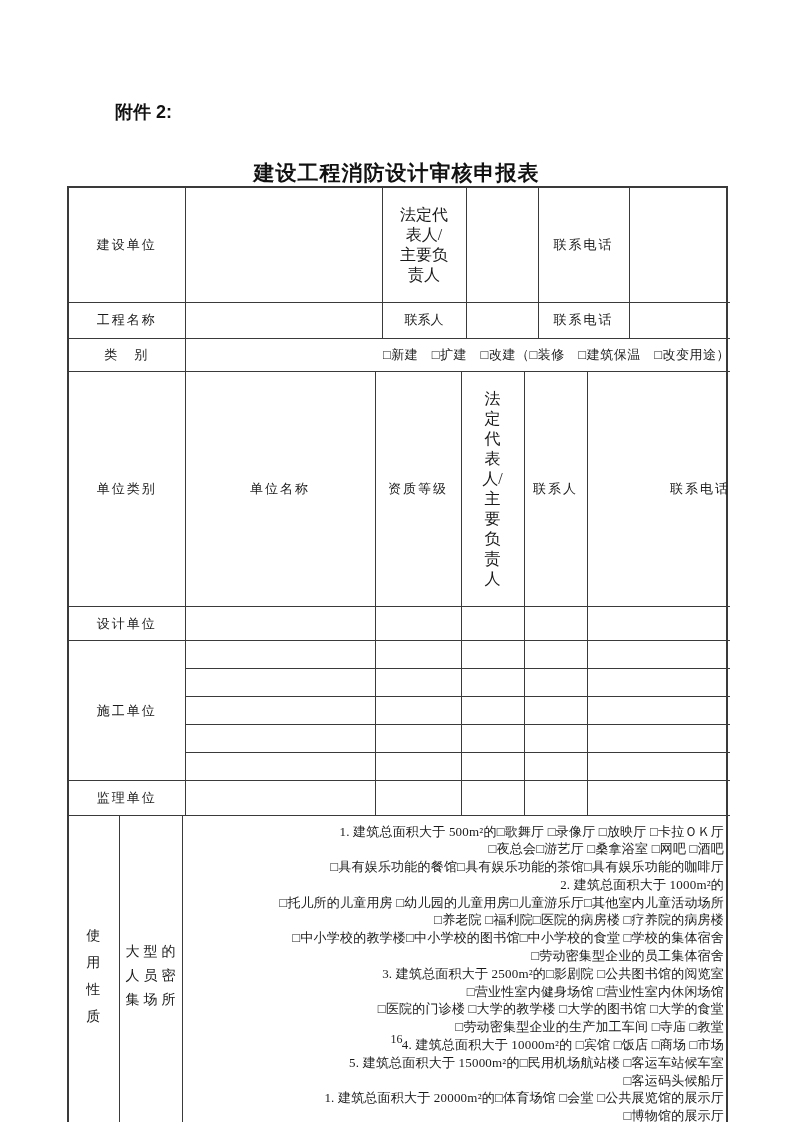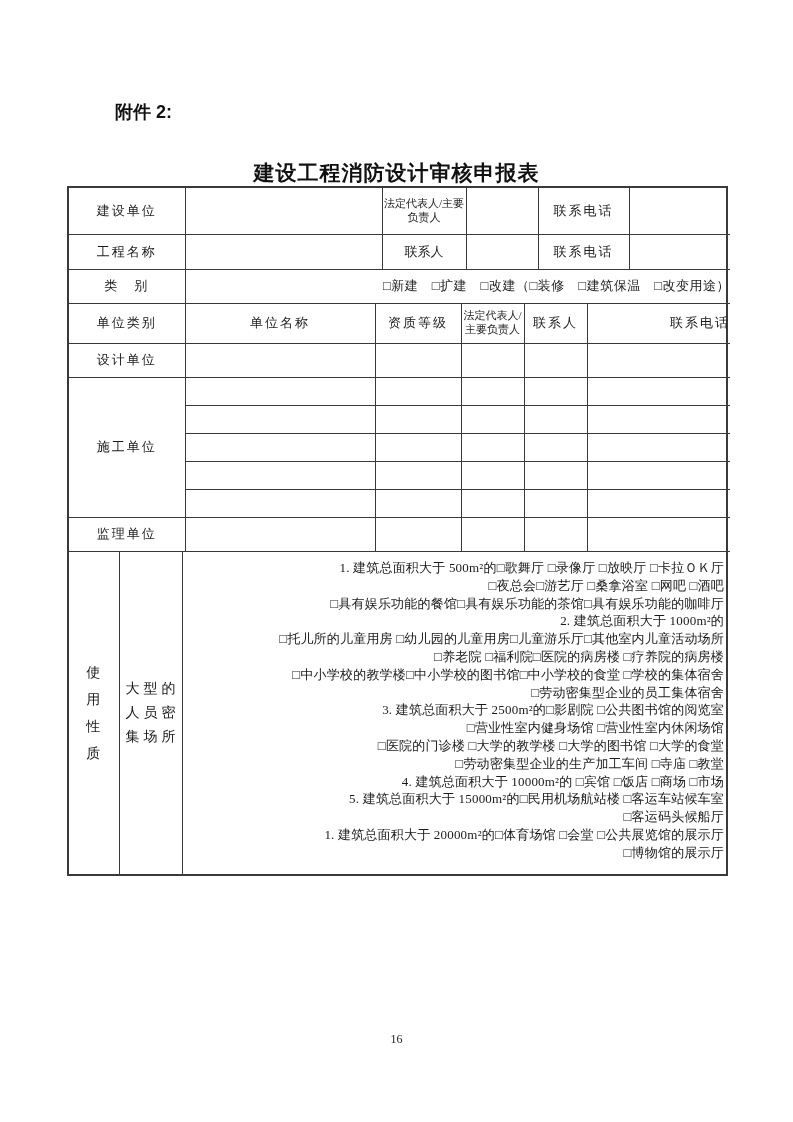--- a/index.html
+++ b/index.html
@@ -53,21 +53,21 @@
     overflow: hidden;
   }
   table tr:first-child > td { border-top: none; }
   table tr:last-child > td { border-bottom: none; }
   td:first-child { border-left: none; }
   td:last-child { border-right: none; text-align: right; }
   .tbl-block { border-top: 1px solid #3a3a3a; }
   .tbl-block:first-child { border-top: none; }
 
   .lbl { letter-spacing: 2px; }
-  .small-lbl { font-size: 11px; line-height: 1.25; letter-spacing: 0; padding: 1px; }
+  .small-lbl { font-size: 16px; line-height: 1.25; letter-spacing: 0; padding: 17px; }
   .squeeze { font-size: 12px; letter-spacing: 0; transform: scaleX(0.92); transform-origin: center; display: inline-block; white-space: nowrap; }
 
   .row-tall td { height: 46px; }
   .row-mid td  { height: 35px; }
   .row-cat td  { height: 33px; }
   .row-head td { height: 40px; }
   .row-unit td { height: 34px; }
   .row-con td  { height: 28px; }
 
   .cat-options { text-align: center; font-size: 13px; letter-spacing: 0.5px; }

